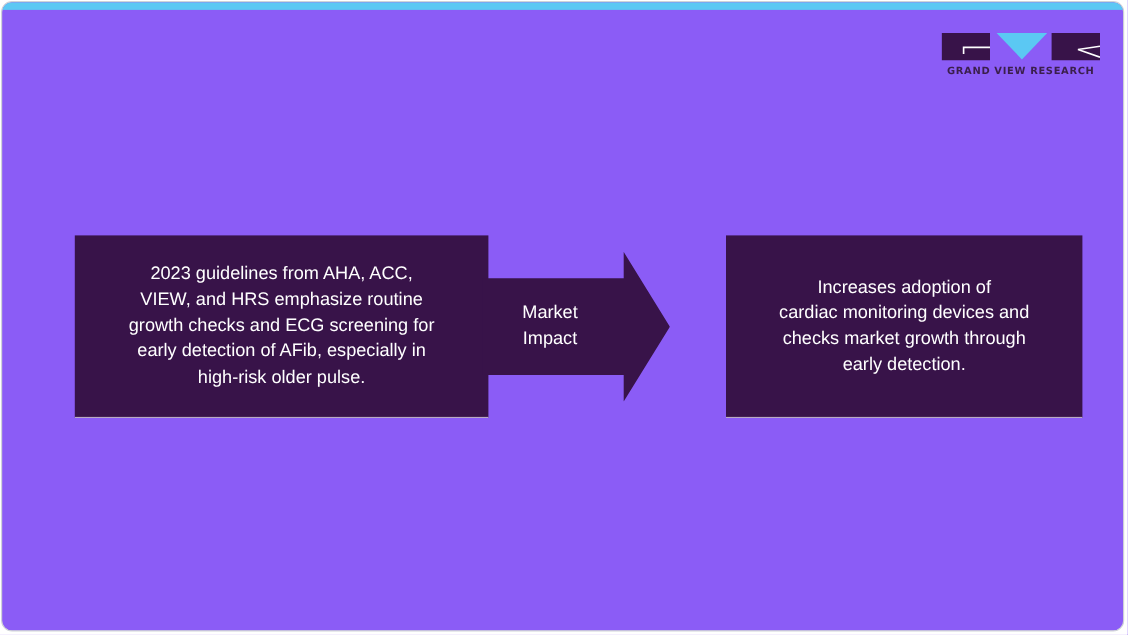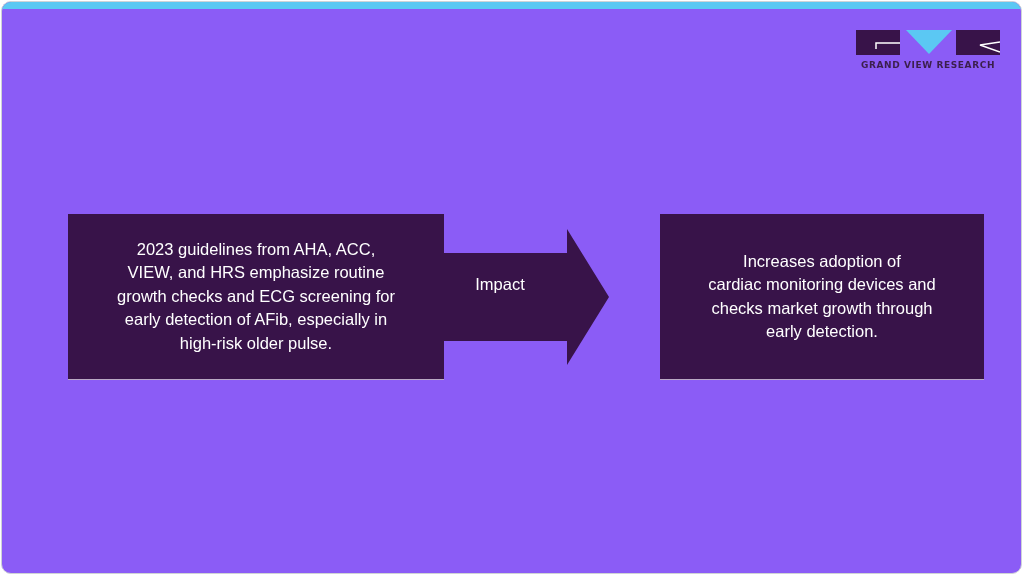--- a/index.html
+++ b/index.html
@@ -138,20 +138,21 @@
       <div>early detection of AFib, especially in</div>
       <div>high-risk older pulse.</div>
     </div>
   </div>
 
   <div class="arrow">
     <svg width="170" height="136" viewBox="0 0 170 136">
       <polygon points="0,24 128,24 128,0 170,68 128,136 128,112 0,112" fill="#381349"></polygon>
     </svg>
     <div class="arrow-label">
+      <div>Market</div>
       <div>Impact</div>
     </div>
   </div>
 
   <div class="box box-right">
     <div>
       <div>Increases adoption of</div>
       <div>cardiac monitoring devices and</div>
       <div>checks market growth through</div>
       <div>early detection.</div>

